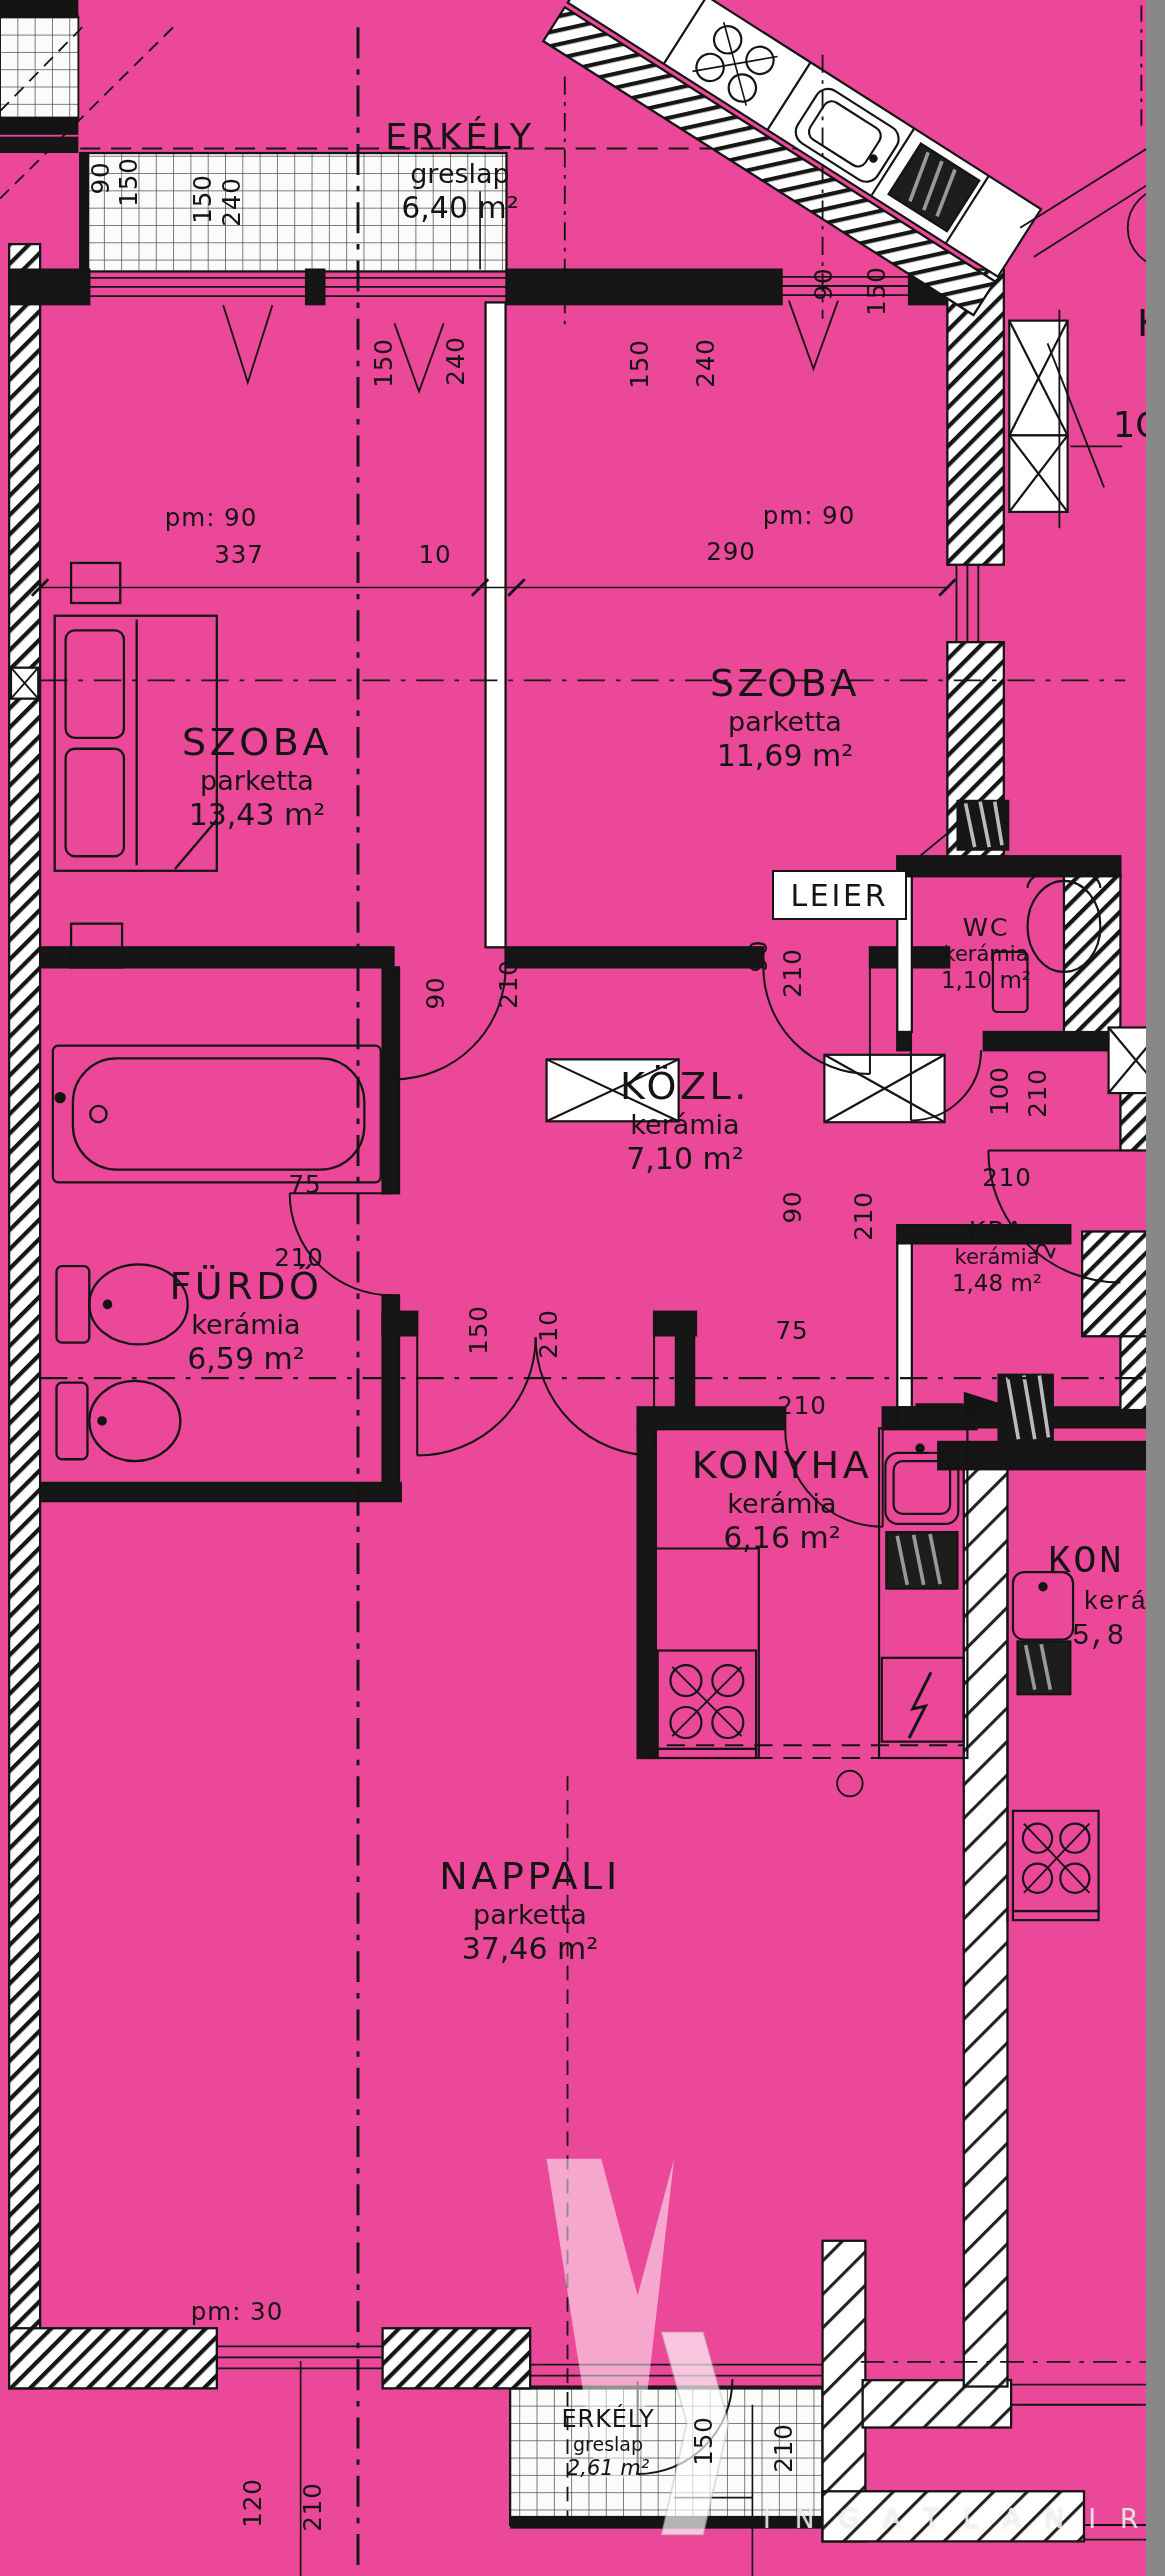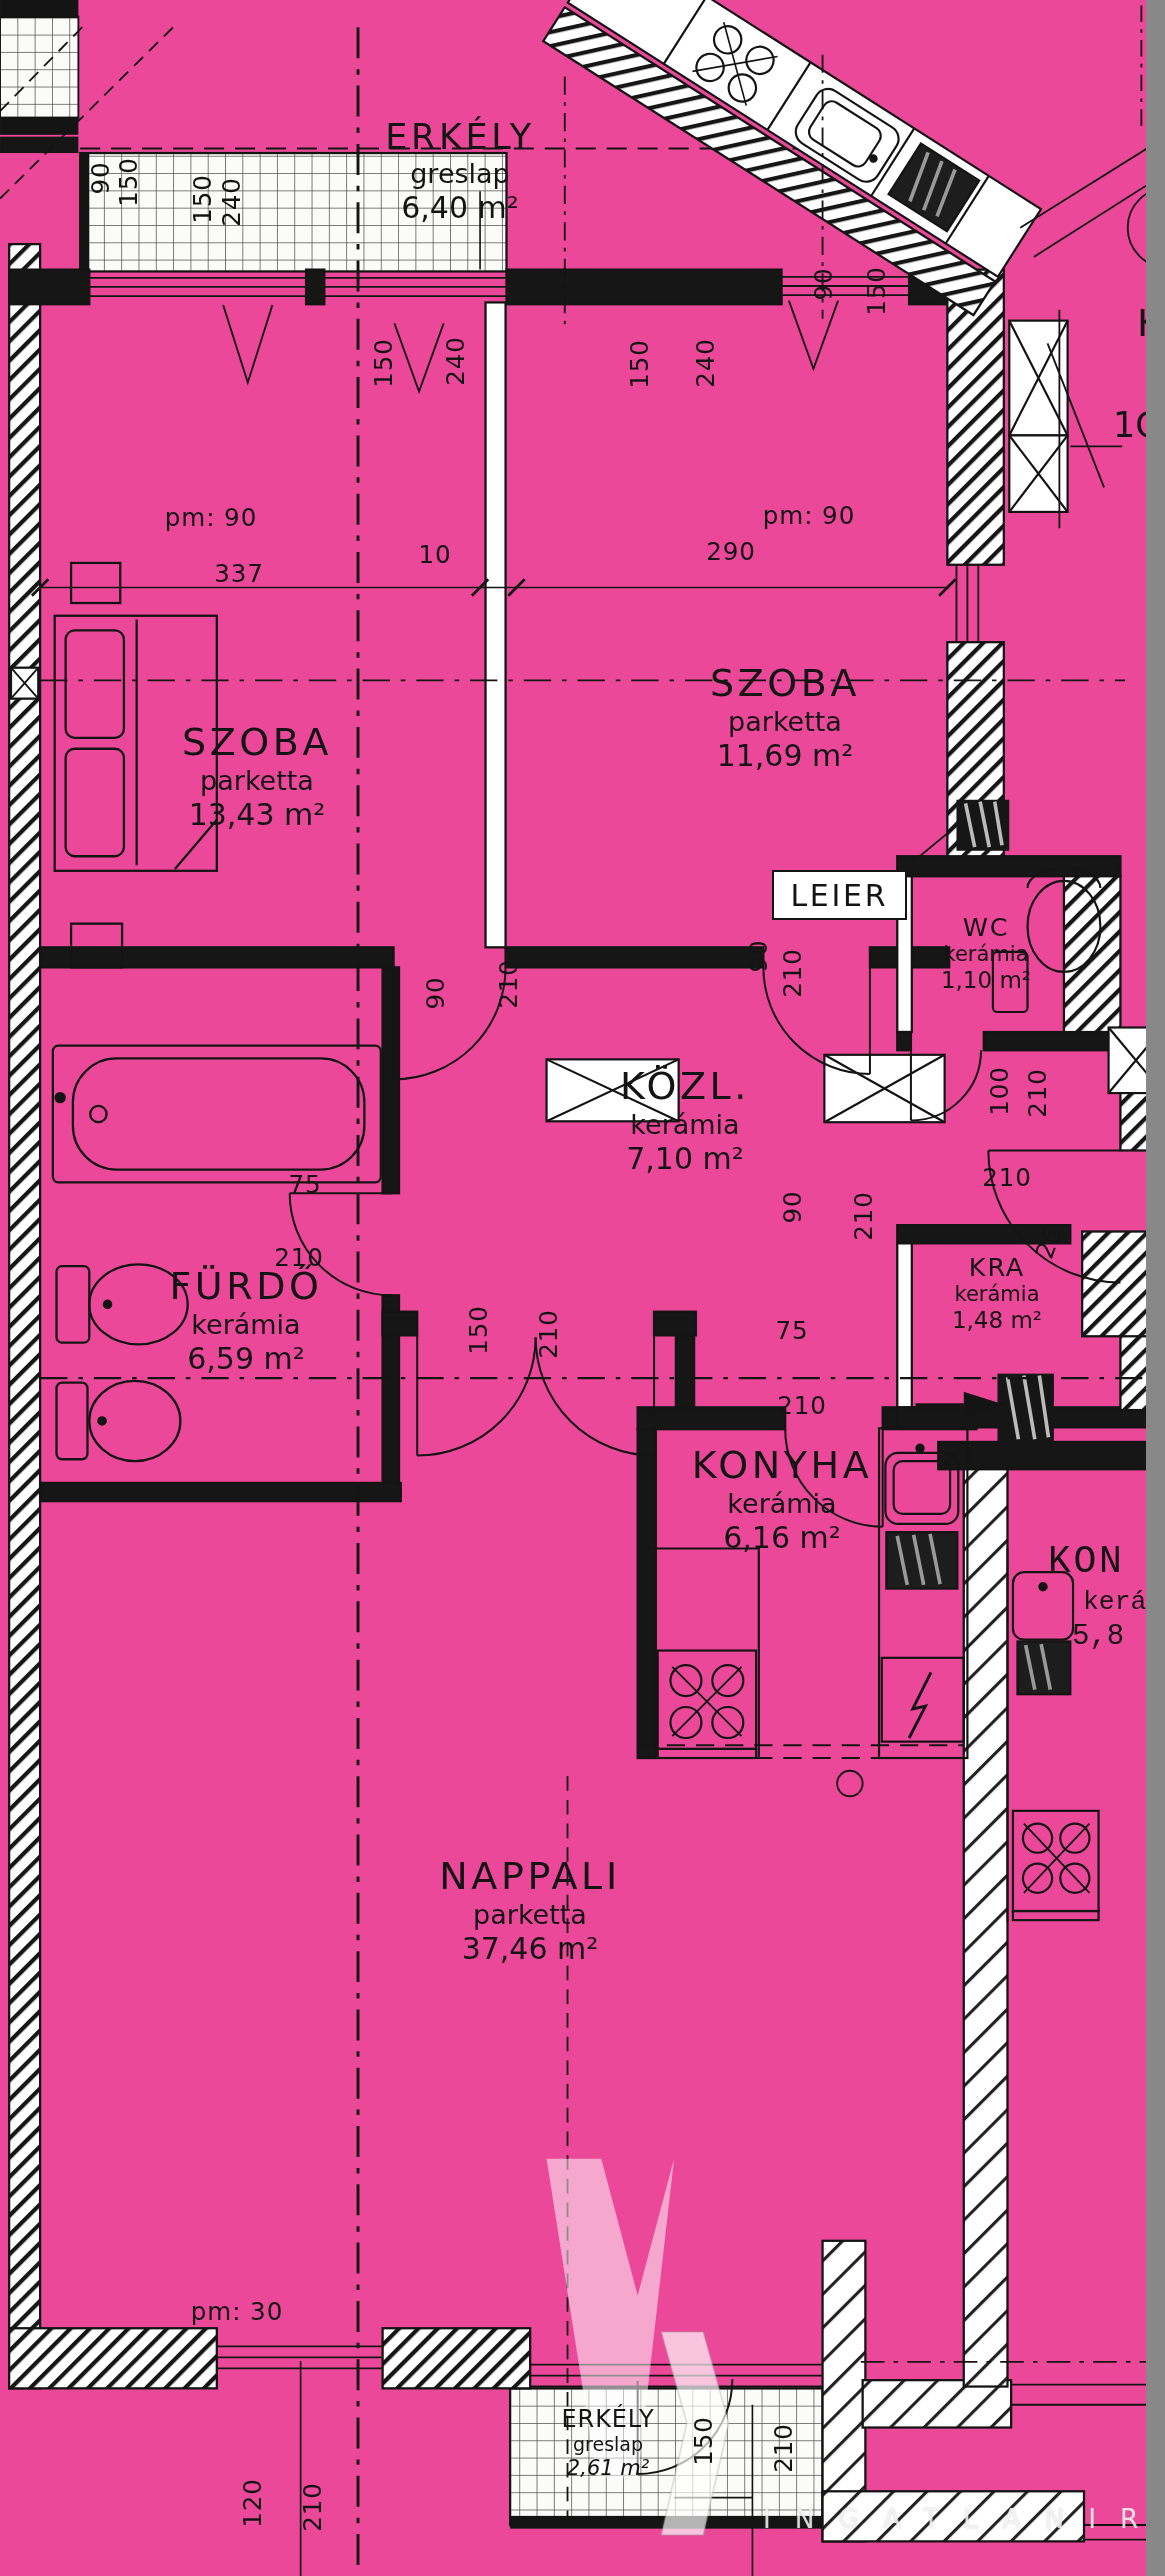--- a/index.html
+++ b/index.html
@@ -333,21 +333,21 @@
 <div class="room" style="left:685px;top:1064px;">
   <div class="nm">KÖZL.</div>
   <div class="fl">kerámia</div>
   <div class="ar">7,10 m²</div>
 </div>
 <div class="room" style="left:246px;top:1264px;">
   <div class="nm">FÜRDŐ</div>
   <div class="fl">kerámia</div>
   <div class="ar">6,59 m²</div>
 </div>
-<div class="room sm" style="left:997px;top:1252px;">
+<div class="room sm" style="left:997px;top:1215px;">
   <div class="nm">KRA</div>
   <div class="fl">kerámia</div>
   <div class="ar">1,48 m²</div>
 </div>
 <div class="room" style="left:782px;top:1443px;">
   <div class="nm">KONYHA</div>
   <div class="fl">kerámia</div>
   <div class="ar">6,16 m²</div>
 </div>
 <div class="room" style="left:530px;top:1854px;">
@@ -374,21 +374,21 @@
 <div class="dim r" style="left:128px;top:182px;">150</div>
 <div class="dim r" style="left:202px;top:199px;">150</div>
 <div class="dim r" style="left:231px;top:202px;">240</div>
 <div class="dim r" style="left:383px;top:363px;">150</div>
 <div class="dim r" style="left:455px;top:361px;">240</div>
 <div class="dim r" style="left:639px;top:364px;">150</div>
 <div class="dim r" style="left:705px;top:363px;">240</div>
 <div class="dim r" style="left:823px;top:284px;">90</div>
 <div class="dim r" style="left:876px;top:291px;">150</div>
 <div class="dim" style="left:211px;top:517px;">pm: 90</div>
-<div class="dim" style="left:239px;top:554px;margin-top:19px;">337</div>
+<div class="dim" style="left:239px;top:554px;">337</div>
 <div class="dim" style="left:435px;top:554px;">10</div>
 <div class="dim" style="left:809px;top:515px;">pm: 90</div>
 <div class="dim" style="left:731px;top:551px;">290</div>
 <div class="dim r" style="left:435px;top:993px;">90</div>
 <div class="dim r" style="left:508px;top:984px;">210</div>
 <div class="dim r" style="left:758px;top:956px;">90</div>
 <div class="dim r" style="left:792px;top:973px;">210</div>
 <div class="dim" style="left:305px;top:1184px;">75</div>
 <div class="dim" style="left:299px;top:1257px;">210</div>
 <div class="dim r" style="left:792px;top:1207px;">90</div>

